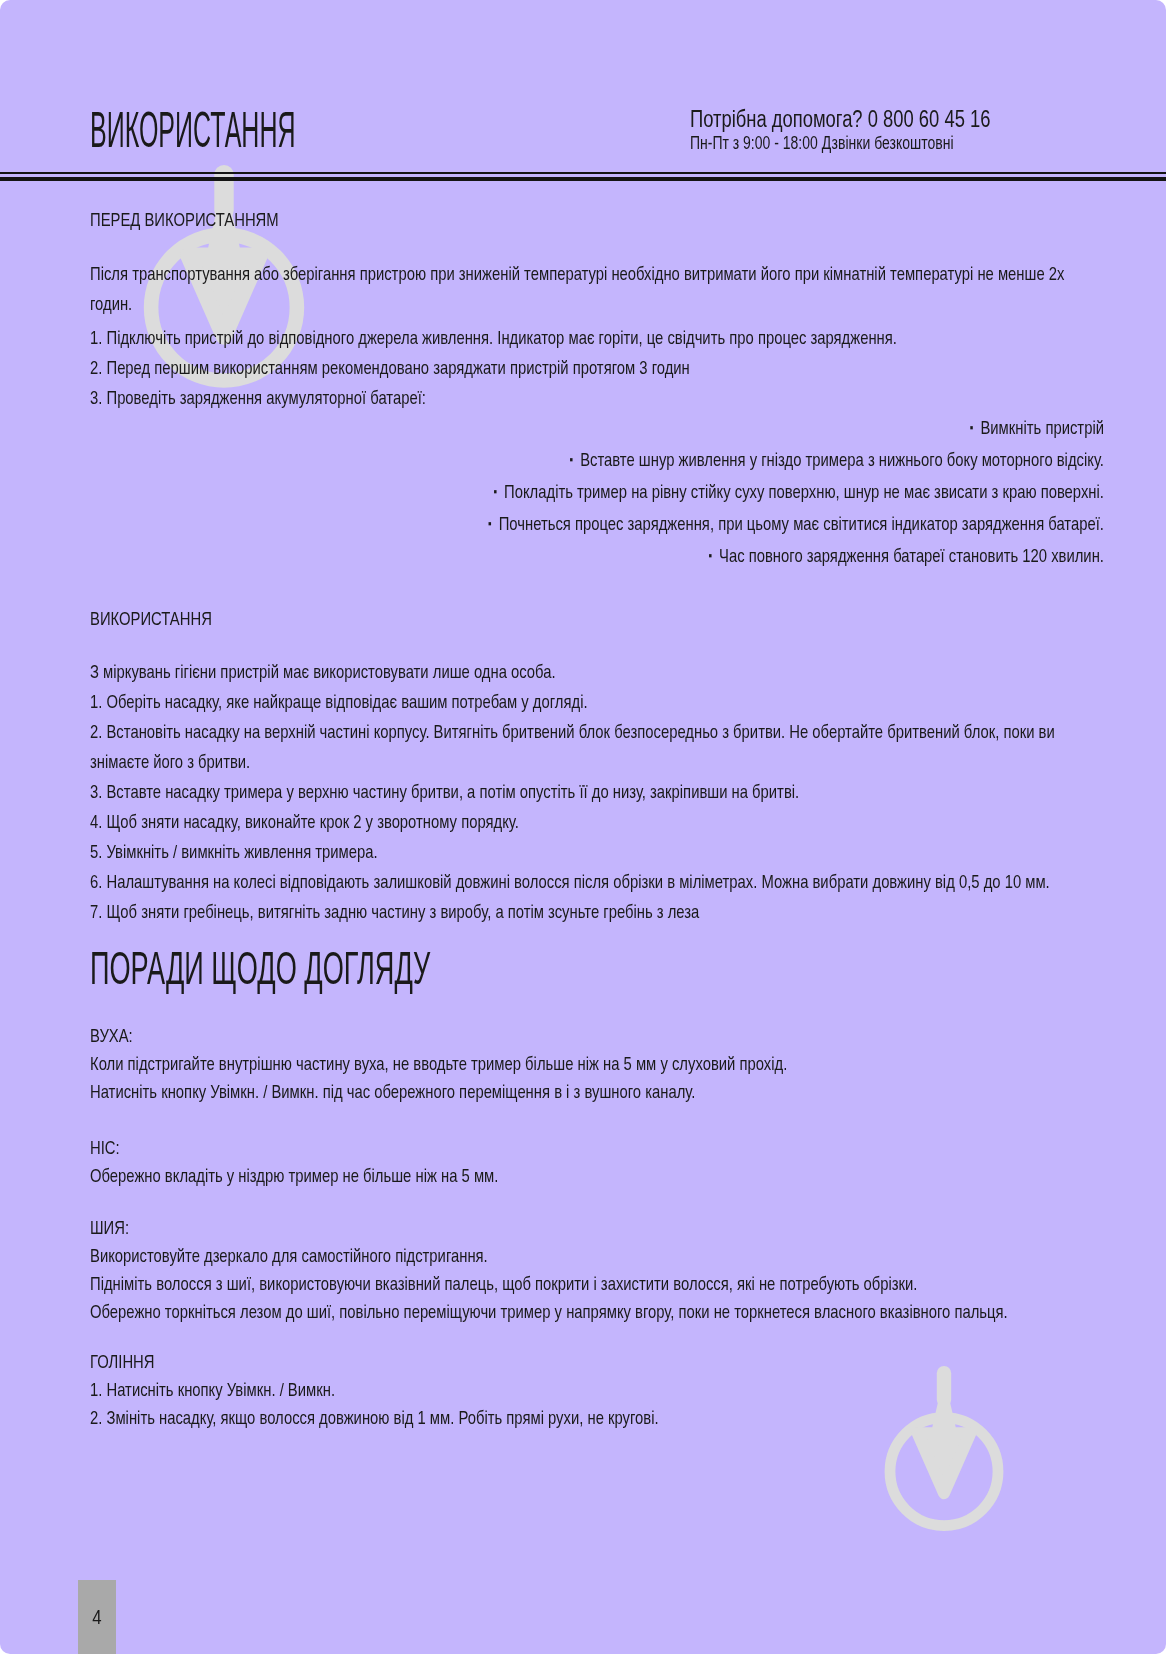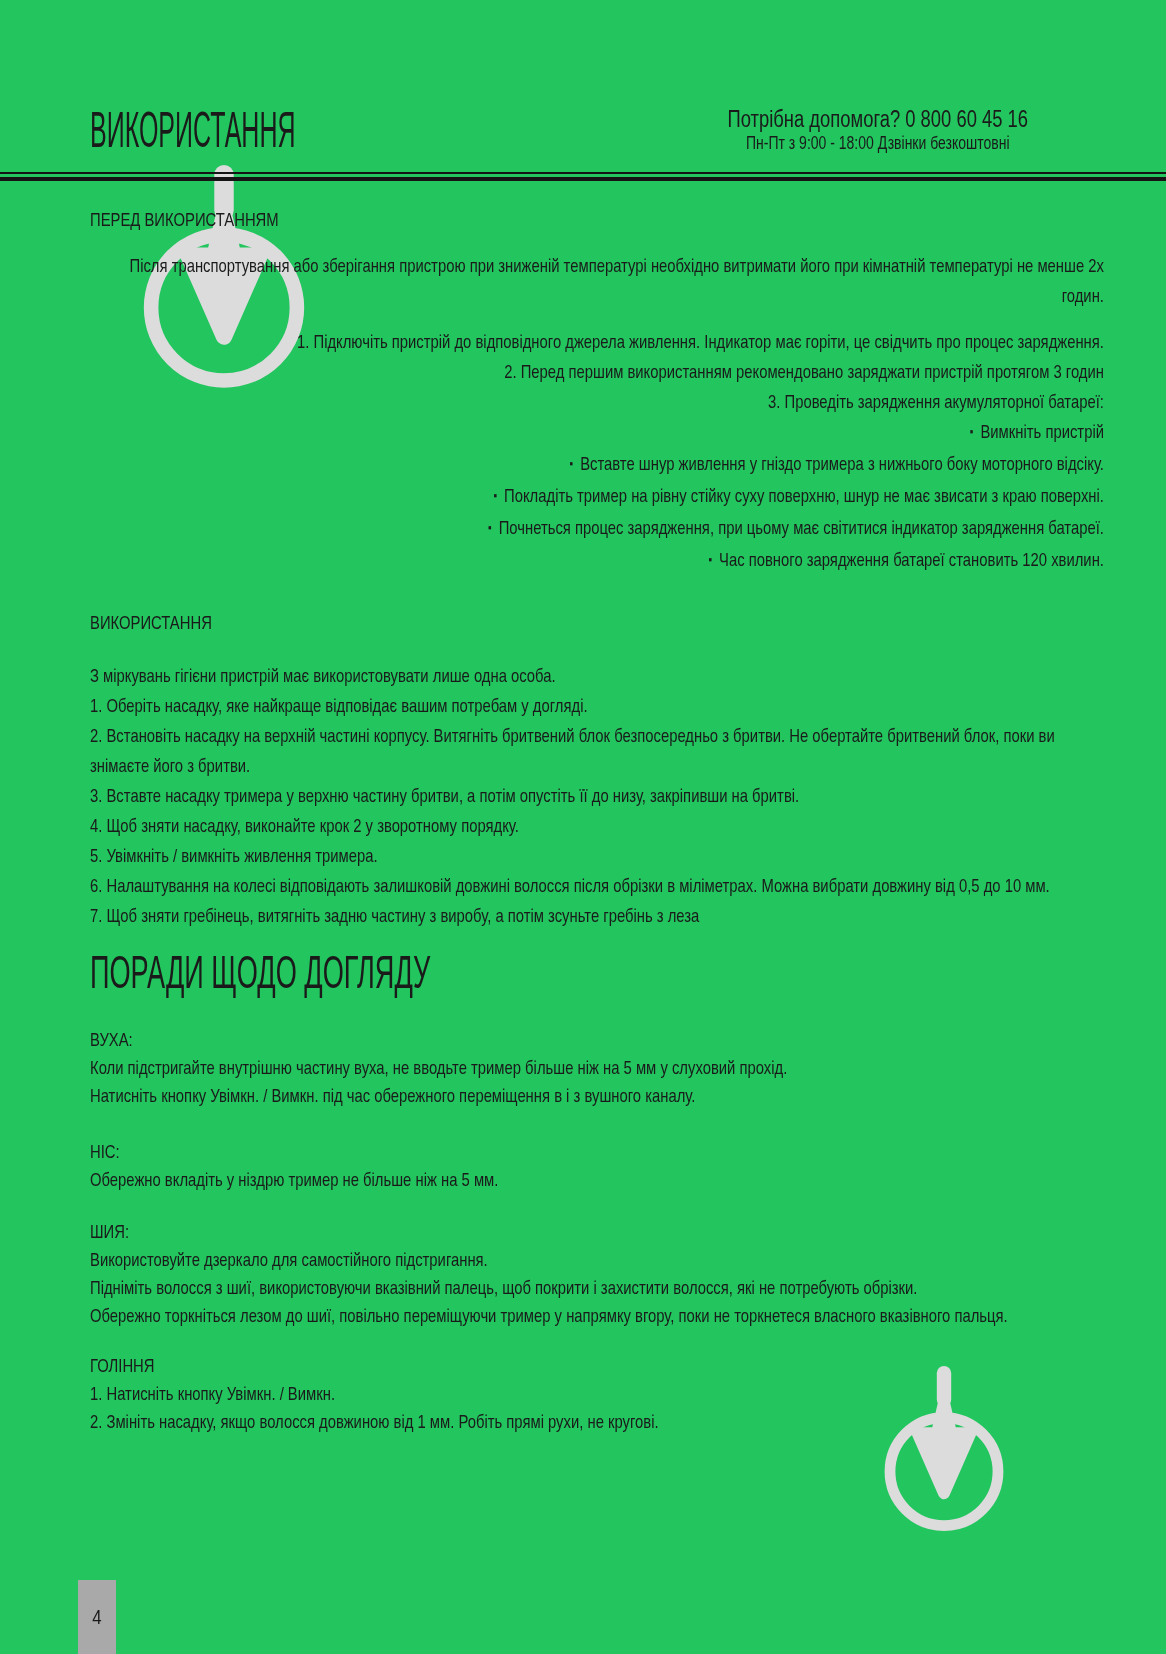--- a/index.html
+++ b/index.html
@@ -1,59 +1,60 @@
 <!DOCTYPE html>
 <html lang="uk"><head>
 <meta charset="utf-8">
 <style>
   html,body{margin:0;padding:0;background:#ffffff;}
   .page{
     position:relative;
     width:1166px;height:1654px;
-    background:#22c55e;
+    background:#c4b5fd;
     font-family:"Liberation Sans", sans-serif;
     color:#1a1a1a;
     overflow:hidden;
+    border-radius:10px;
   }
   
   .cx{display:block;transform:scaleX(0.78);transform-origin:0 0;width:128.2%;}
   .cx-r{display:block;transform:scaleX(0.80);transform-origin:100% 0;width:125%;margin-left:-25%;}
 
   
   .watermark{position:absolute;z-index:0;}
   .wm-top{left:143px;top:165px;width:162px;}
   .wm-bottom{left:884px;top:1366px;width:120px;}
 
   
   .doc-header{position:absolute;left:0;top:0;right:0;z-index:2;}
   .doc-title{
     position:absolute;left:90px;top:104px;
     font-size:50px;line-height:52px;font-weight:400;
     letter-spacing:0;white-space:nowrap;
     transform:scaleX(0.50);transform-origin:0 0;
   }
-  .help-block{position:absolute;top:106px;right:100px;text-align:center;z-index:2;}
+  .help-block{position:absolute;top:106px;right:100px;text-align:left;z-index:2;}
   .help-line1{font-size:23px;line-height:26px;font-weight:400;white-space:nowrap;}
   .help-line2{font-size:17.5px;line-height:22px;font-weight:400;white-space:nowrap;}
 
   .divider{position:absolute;left:0;right:0;top:172px;z-index:1;}
   .rule-thin{height:2px;background:#141414;}
   .rule-gap{height:3px;background:transparent;}
   .rule-thick{height:4px;background:#141414;}
 
   
   .content{
     position:relative;z-index:1;
     padding:205px 62px 0 90px;
     font-size:19px;line-height:30px;
   }
   .sec-label{font-weight:400;}
   .para{margin:0;}
-  .mt-intro1{margin-top:16px;text-align:right;}
-  .mt-steps1{margin-top:16px;text-align:right;}
+  .mt-intro1{margin-top:24px;}
+  .mt-steps1{margin-top:4px;}
   .bullets{margin-top:0;text-align:right;}
   .bullet-line{padding-left:101px;position:relative;}
   .bullet-line .cx::before{content:"▪"; font-size:13px; margin-right:9px; position:relative; top:-2px;}
   .mt-usage-label{margin-top:31px;}
   .mt-usage-intro{margin-top:23px;}
   .care-title{
     margin-top:16px;
     font-size:46px;line-height:50px;font-weight:400;white-space:nowrap;
     transform:scaleX(0.59);transform-origin:0 0;
   }

